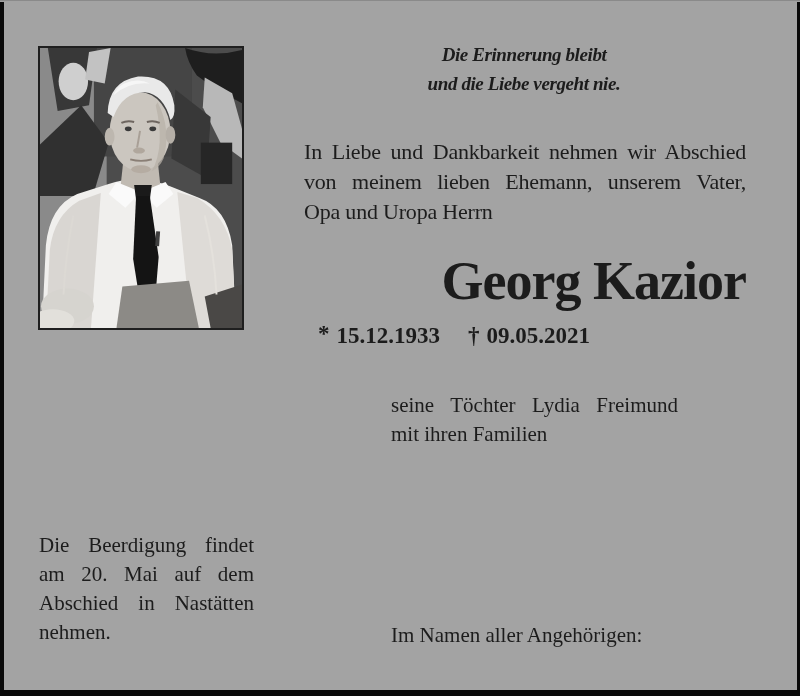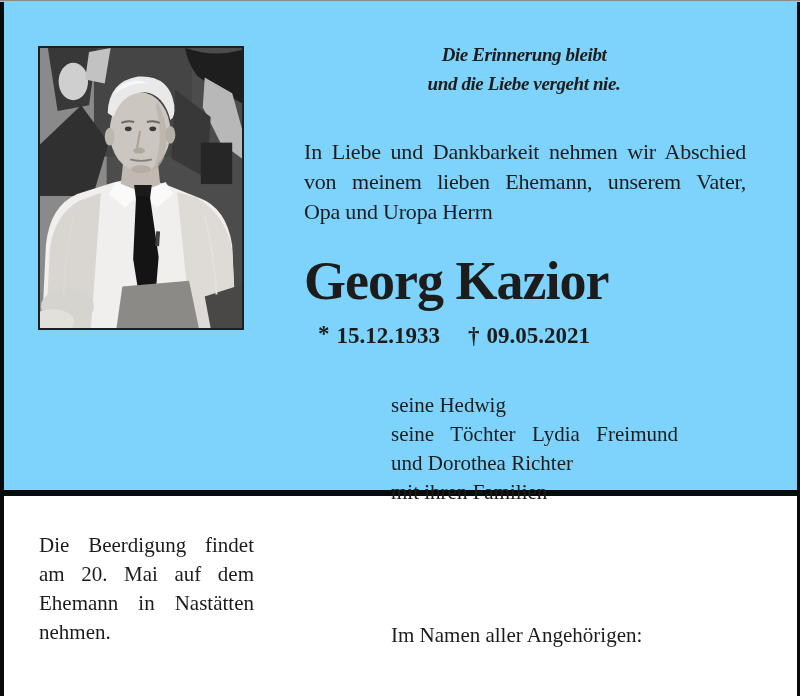--- a/index.html
+++ b/index.html
@@ -1,21 +1,21 @@
 <!DOCTYPE html>
 <html><head>
 <meta charset="utf-8">
 <style>
   html,body{margin:0;padding:0;background:#ffffff;}
   body{
     width:800px;height:696px;overflow:hidden;
     font-family:"Liberation Serif","DejaVu Serif",serif;
     color:#1c1c1c;
   }
-  .notice{position:relative;width:800px;height:496px;background:#7dd3fc;}
+  .notice{position:relative;width:800px;height:696px;background:#a3a3a3;}
 
   
   .rule-top{position:absolute;left:0;top:0;width:800px;height:1px;background:#8a8a8a;}
   .rule-left{position:absolute;left:0;top:2px;width:4px;height:694px;background:#0a0a0a;}
   .rule-right{position:absolute;right:0;top:2px;width:3px;height:694px;background:#0a0a0a;}
   .rule-bottom{position:absolute;left:0;bottom:0;width:800px;height:6px;background:#0a0a0a;}
 
   
   .photo{
     position:absolute;left:38px;top:46px;width:206px;height:284px;
@@ -29,21 +29,21 @@
     text-align:center;font-style:italic;font-weight:bold;
     font-size:19px;line-height:29px;letter-spacing:-0.4px;
   }
   .intro{
     position:absolute;left:304px;top:137px;width:442px;
     font-size:22px;line-height:30px;letter-spacing:-0.2px;
   }
   .just{text-align:justify;text-align-last:justify;}
   .name{
     position:absolute;left:304px;top:250px;width:442px;margin:0;
-    text-align:left;font-size:54px;line-height:62px;font-weight:bold;
+    text-align:right;font-size:54px;line-height:62px;font-weight:bold;
     letter-spacing:-1px;
   }
   .dates{
     position:absolute;left:304px;top:320px;width:442px;
     font-weight:bold;font-size:23px;line-height:32px;
   }
   .date-group{display:inline-block;margin:0 14px;white-space:nowrap;}
   .date-sym{display:inline-block;margin-right:7px;}
   .birth-sym{position:relative;top:-2px;}
   .mourners{
@@ -139,30 +139,28 @@
     <div>Opa und Uropa Herrn</div>
   </div>
 
   <h1 class="name">Georg Kazior</h1>
 
   <div class="dates">
     <span class="date-group"><span class="date-sym birth-sym">*</span><span>15.12.1933</span></span><span class="date-group"><span class="date-sym">†</span><span>09.05.2021</span></span>
   </div>
 
   <div class="mourners">
-    <div>seine Hedwig</div>
     <div class="just">seine Töchter Lydia Freimund</div>
-    <div>und Dorothea Richter</div>
     <div>mit ihren Familien</div>
   </div>
 
   <div class="closing">
     <div>Im Namen aller Angehörigen:</div>
   </div>
 
   <div class="funeral">
     <div class="just">Die Beerdigung findet</div>
     <div class="just">am 20. Mai auf dem</div>
-    <div class="just">Ehemann in Nastätten</div>
+    <div class="just">Abschied in Nastätten</div>
     <div>nehmen.</div>
   </div>
 
 </div>
 
 </body></html>

